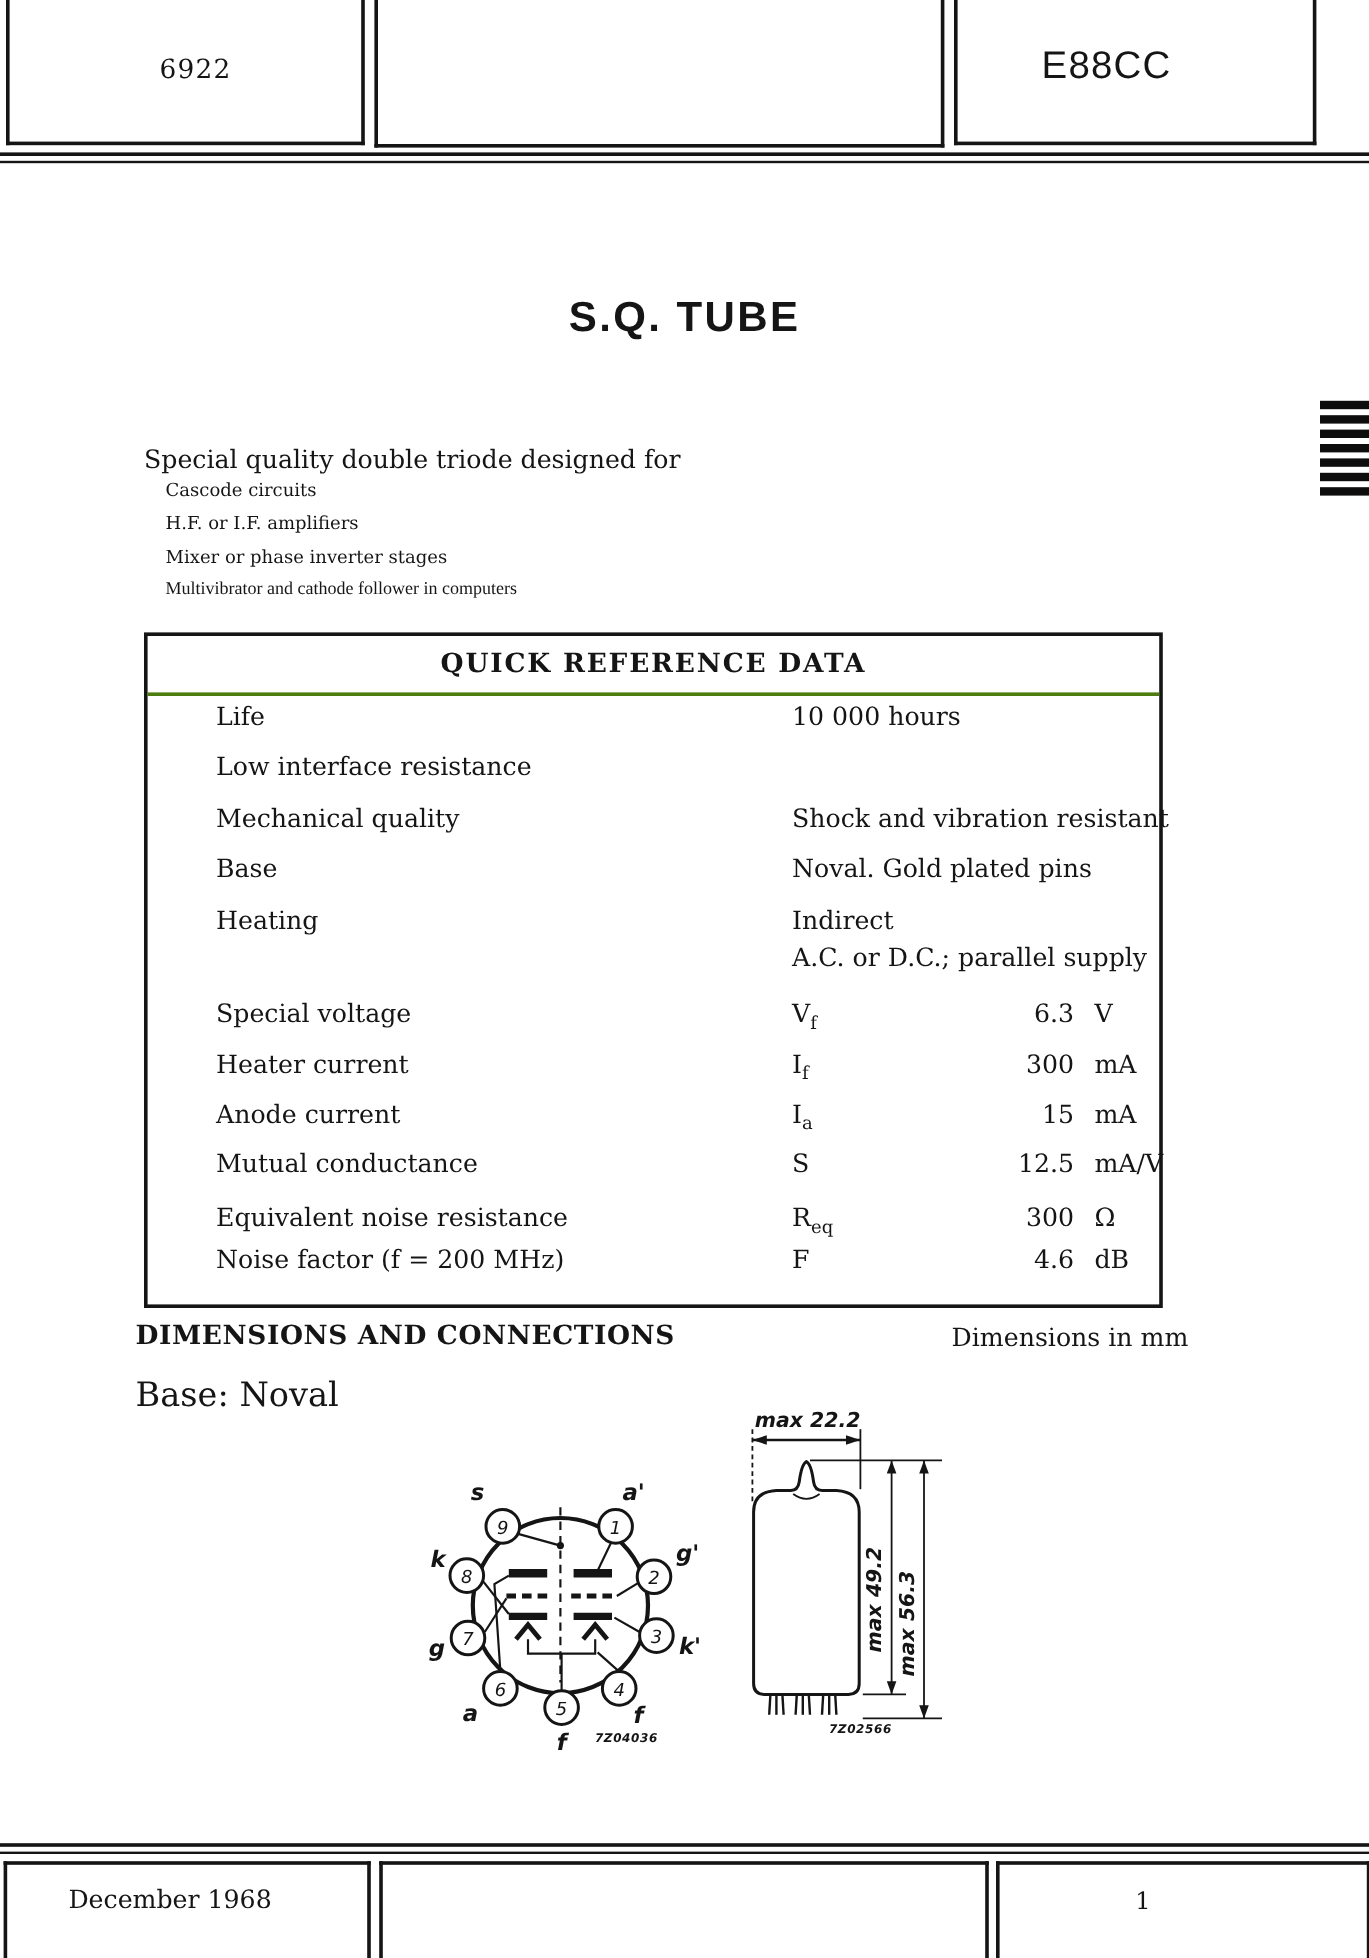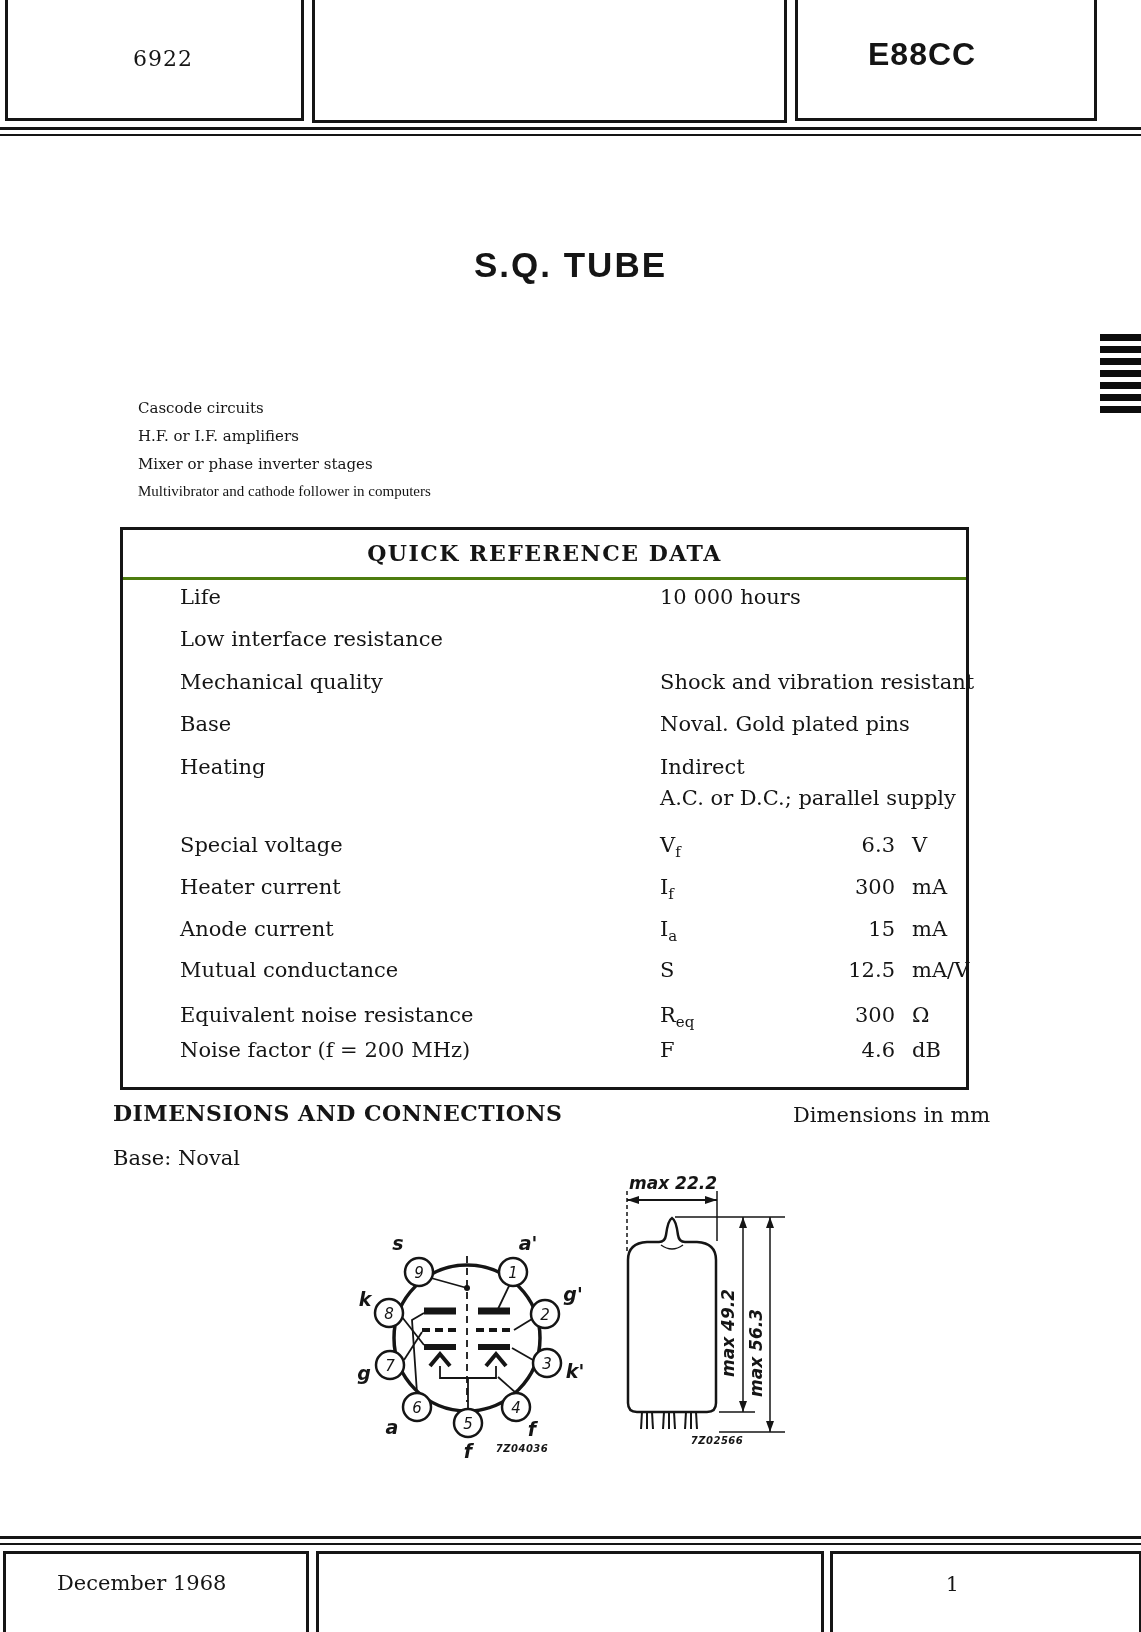--- a/index.html
+++ b/index.html
@@ -8,21 +8,21 @@
     background:#ffffff;color:#151515;overflow:hidden;
     font-family:"DejaVu Serif",serif;
   }
   
   .frame{position:absolute;border:3px solid #151515;background:#fff;}
   .frame.top{border-top:none;}
   .frame.bottom{border-bottom:none;}
   .hrule{position:absolute;left:0;width:1141px;background:#151515;}
   .code-left{position:absolute;left:133px;top:46px;font-size:22px;letter-spacing:1px;}
   .code-right{position:absolute;left:868px;top:36px;font-family:"Liberation Sans",sans-serif;
-    font-weight:bold;font-size:32px;letter-spacing:1px;}
+    font-weight:normal;font-size:32px;letter-spacing:1px;}
   .page-title{position:absolute;left:0;top:245px;width:1141px;text-align:center;
     font-family:"Liberation Sans",sans-serif;font-weight:bold;font-size:35px;letter-spacing:2px;}
   
   .bars{position:absolute;left:1100px;top:334px;width:41px;}
   .bars .bar{height:7px;background:#0d0d0d;margin-bottom:5px;}
   
   .intro-lead{position:absolute;left:120px;top:371px;font-size:21px;}
   .intro-item{position:absolute;left:138px;font-size:15px;}
   
   .qrbox{position:absolute;left:120px;top:527px;width:843px;height:557px;border:3px solid #151515;}
@@ -31,21 +31,21 @@
   .qr-row{position:absolute;left:0;width:100%;height:26px;font-size:21px;margin-left:32px;}
   .qr-label{position:absolute;left:25px;white-space:nowrap;}
   .qr-desc{position:absolute;left:505px;white-space:nowrap;}
   .qr-sym{position:absolute;left:505px;white-space:nowrap;}
   .qr-sym sub{font-size:15px;}
   .qr-value{position:absolute;left:590px;width:150px;text-align:right;white-space:nowrap;}
   .qr-unit{position:absolute;left:757px;white-space:nowrap;}
   
   .dim-heading{position:absolute;left:113px;top:1100px;font-weight:bold;font-size:22px;letter-spacing:0.5px;}
   .dim-note{position:absolute;left:793px;top:1103px;font-size:21px;}
-  .base-line{position:absolute;left:113px;top:1146px;font-size:21px;}
+  .base-line{position:absolute;left:113px;top:1146px;font-size:28px;}
   
   svg{position:absolute;overflow:visible;}
   svg text{fill:#151515;}
   .pinlabel{font-family:"DejaVu Sans",sans-serif;font-style:italic;font-weight:bold;font-size:19px;}
   .pinnum{font-family:"DejaVu Sans",sans-serif;font-style:italic;font-size:15px;}
   .dcode{font-family:"DejaVu Sans",sans-serif;font-style:italic;font-weight:bold;font-size:10px;letter-spacing:0.5px;}
   .dimlabel{font-family:"DejaVu Sans",sans-serif;font-style:italic;font-weight:bold;font-size:17px;}
   
   .f-date{position:absolute;left:57px;top:1571px;font-size:21px;}
   .f-page{position:absolute;left:946px;top:1572px;font-size:20px;}
@@ -68,20 +68,21 @@
   <div class="bars">
     <div class="bar"></div>
       <div class="bar"></div>
       <div class="bar"></div>
       <div class="bar"></div>
     <div class="bar"></div>
       <div class="bar"></div>
       <div class="bar"></div>
   </div>
 
+  <div class="intro-lead">Special quality double triode designed for</div>
   <div class="intro-item" style="top:399px;">Cascode circuits</div>
   <div class="intro-item" style="top:427px;">H.F. or I.F. amplifiers</div>
   <div class="intro-item" style="top:455px;">Mixer or phase inverter stages</div>
   <div class="intro-item" style="top:483px;font-family:Liberation Serif, serif;">Multivibrator and cathode follower in computers</div>
 
   <div class="qrbox">
     <div class="qr-titlebar">QUICK REFERENCE DATA</div>
 
     <div class="qr-row" style="top:55px;">
       <span class="qr-label">Life</span>

